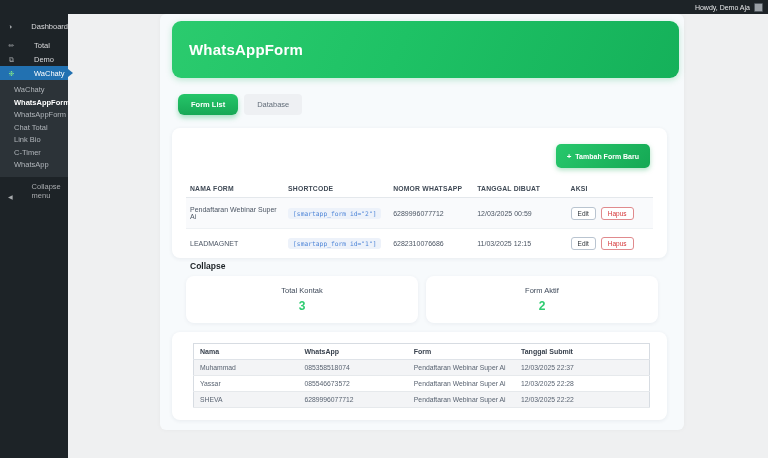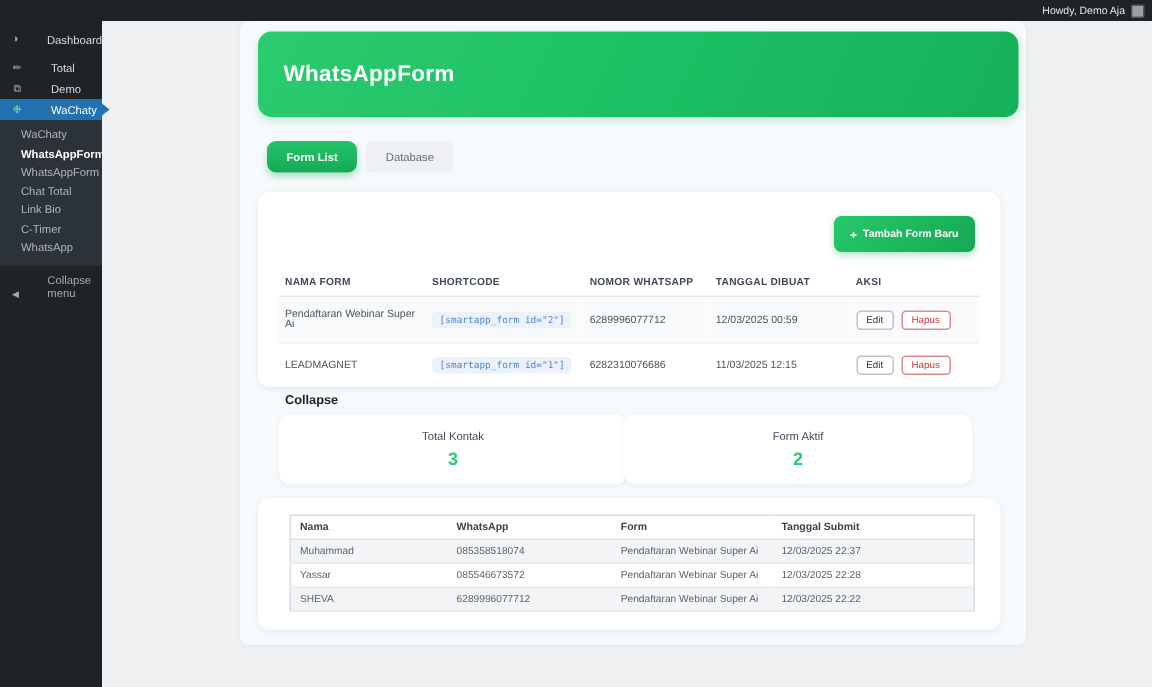--- a/index.html
+++ b/index.html
@@ -124,21 +124,21 @@
   .stats-heading {
     position:absolute; left:30px; top:247px;
     font-size:8.5px; font-weight:bold; color:#1d2327;
   }
   .stat-card {
     position:absolute; top:262px; width:232px; height:47px;
     background:#fff; border-radius:8px; box-shadow:0 1px 4px rgba(25,39,70,0.06);
     display:flex; flex-direction:column; align-items:center; justify-content:center;
   }
   .stat-a { left:26px; }
-  .stat-b { left:256px; }
+  .stat-b { left:266px; }
   .stat-label { font-size:7.5px; color:#3f4a5a; margin-bottom:4px;text-align:center; }
   .stat-value { font-size:12px; font-weight:bold; color:#2ecc71; }
 
   
   .contacts-card { left:12px; top:318px; width:495px; height:88px; }
   table.contacts {
     position:absolute; left:21px; top:11px; width:457px;
     border-collapse:collapse; table-layout:fixed;
     border:1px solid #d7dce2;
   }

